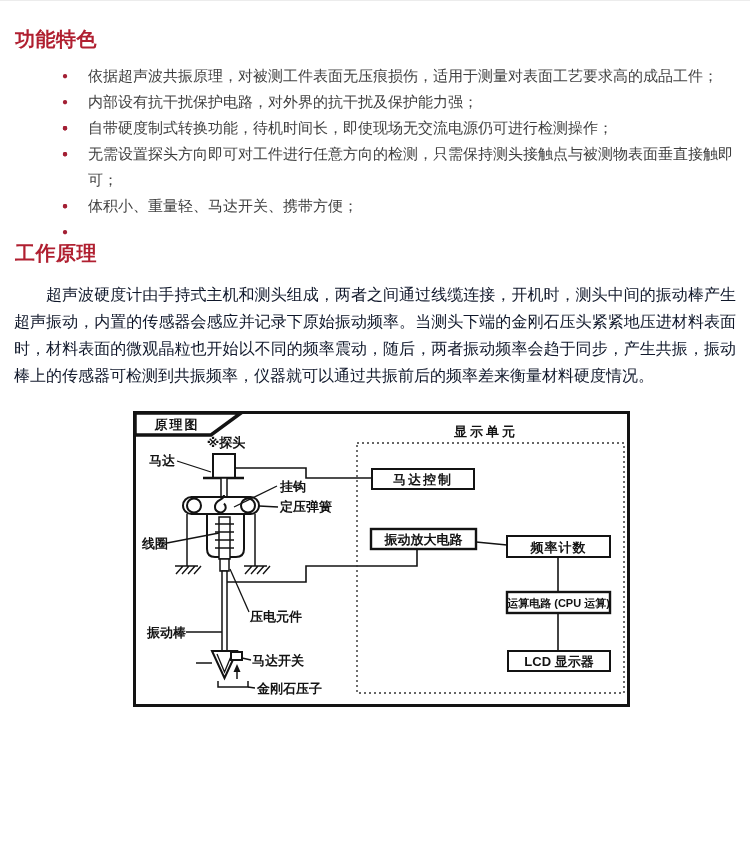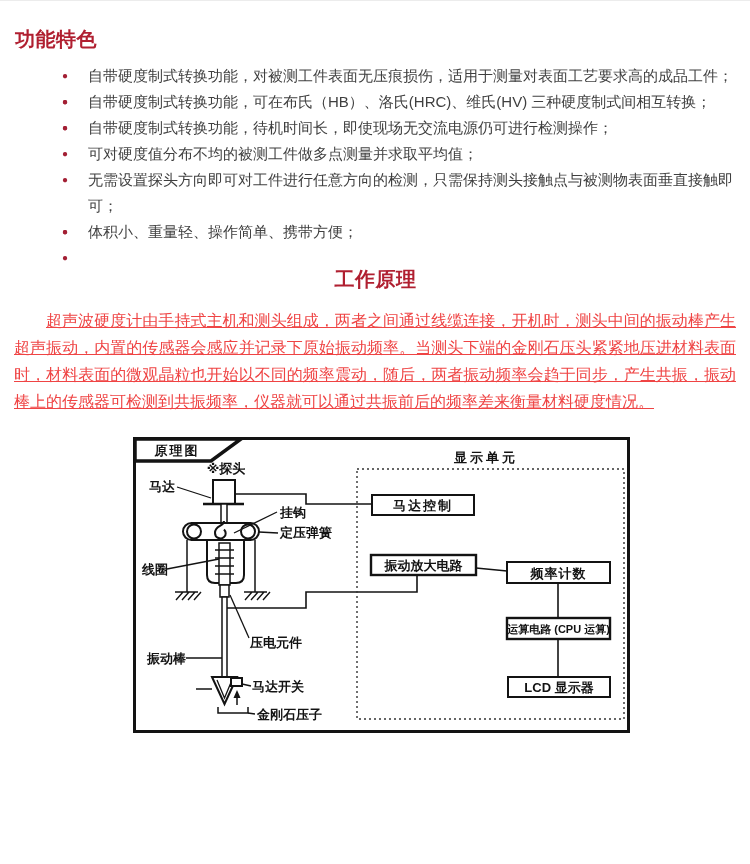--- a/index.html
+++ b/index.html
@@ -10,62 +10,62 @@
     font-family: "Liberation Sans", "DejaVu Sans", sans-serif;
     color: #3f3f3f;
     border-top: 1px solid #ececec;
   }
   .section-title {
     margin: 0; padding: 26px 14px 0 15px;
     font-size: 20px; line-height: 24px;
     font-weight: bold; color: #b01f30;
     letter-spacing: 0.5px;
   }
-  .section-title.second { padding-top: 22px; text-align: center; }
+  .section-title.second { padding-top: 22px; }
   ul.feature-list {
     margin: 12px 0 0 0; padding: 0 13px 0 60px;
     list-style: none;
   }
   ul.feature-list li {
     position: relative; padding-left: 28px;
     font-size: 15px; line-height: 26px; color: #3f3f3f;
   }
   ul.feature-list li .bullet {
     position: absolute; left: 2px; top: 0;
     font-size: 10px; line-height: 26px; color: #a31f34;
   }
   p.principle-text {
     margin: 16px 14px 0 14px;
     font-size: 16px; line-height: 27px;
-    text-align: justify; text-indent: 2em; color: #ef4444; text-decoration: underline;
+    text-align: justify; text-indent: 2em; color: #0f172a;
   }
   .diagram-wrap { margin: 22px 0 0 133px; width: 497px; height: 288px; }
   svg text {
     font-family: "Liberation Sans", "DejaVu Sans", sans-serif;
     font-weight: bold; fill: #131313;
   }
   .dlabel { font-size: 13px; }
   .dlabel-sm { font-size: 11px; }
   .dline { stroke: #131313; fill: none; }
 </style>
 </head>
 <body>
 
 <h2 class="section-title">功能特色</h2>
 
 <ul class="feature-list">
-  <li><span class="bullet">●</span><span>自带硬度制式转换功能，对被测工件表面无压痕损伤，适用于测量对表面工艺要求高的成品工件；</span></li>
+  <li><span class="bullet">●</span><span>依据超声波共振原理，对被测工件表面无压痕损伤，适用于测量对表面工艺要求高的成品工件；</span></li>
+  <li><span class="bullet">●</span><span>内部设有抗干扰保护电路，对外界的抗干扰及保护能力强；</span></li>
   <li><span class="bullet">●</span></li>
-  <li><span class="bullet">●</span><span>自带硬度制式转换功能，可在布氏（HB）、洛氏(HRC)、维氏(HV) 三种硬度制式间相互转换；</span></li>
   <li><span class="bullet">●</span></li>
   <li><span class="bullet">●</span><span>自带硬度制式转换功能，待机时间长，即使现场无交流电源仍可进行检测操作；</span></li>
-  <li><span class="bullet">●</span><span>可对硬度值分布不均的被测工件做多点测量并求取平均值；</span></li>
+  <li><span class="bullet">●</span></li>
   <li><span class="bullet">●</span><span>无需设置探头方向即可对工件进行任意方向的检测，只需保持测头接触点与被测物表面垂直接触即可；</span></li>
   <li><span class="bullet">●</span></li>
-  <li><span class="bullet">●</span><span>体积小、重量轻、操作简单、携带方便；</span></li>
+  <li><span class="bullet">●</span><span>体积小、重量轻、马达开关、携带方便；</span></li>
   <li><span class="bullet">●</span></li>
 </ul>
 
 <h2 class="section-title second">工作原理</h2>
 
 <p class="principle-text">超声波硬度计由手持式主机和测头组成，两者之间通过线缆连接，开机时，测头中间的振动棒产生超声振动，内置的传感器会感应并记录下原始振动频率。当测头下端的金刚石压头紧紧地压进材料表面时，材料表面的微观晶粒也开始以不同的频率震动，随后，两者振动频率会趋于同步，产生共振，振动棒上的传感器可检测到共振频率，仪器就可以通过共振前后的频率差来衡量材料硬度情况。</p>
 
 <div class="diagram-wrap">
 <svg width="497" height="297" viewBox="0 0 497 297">
 

